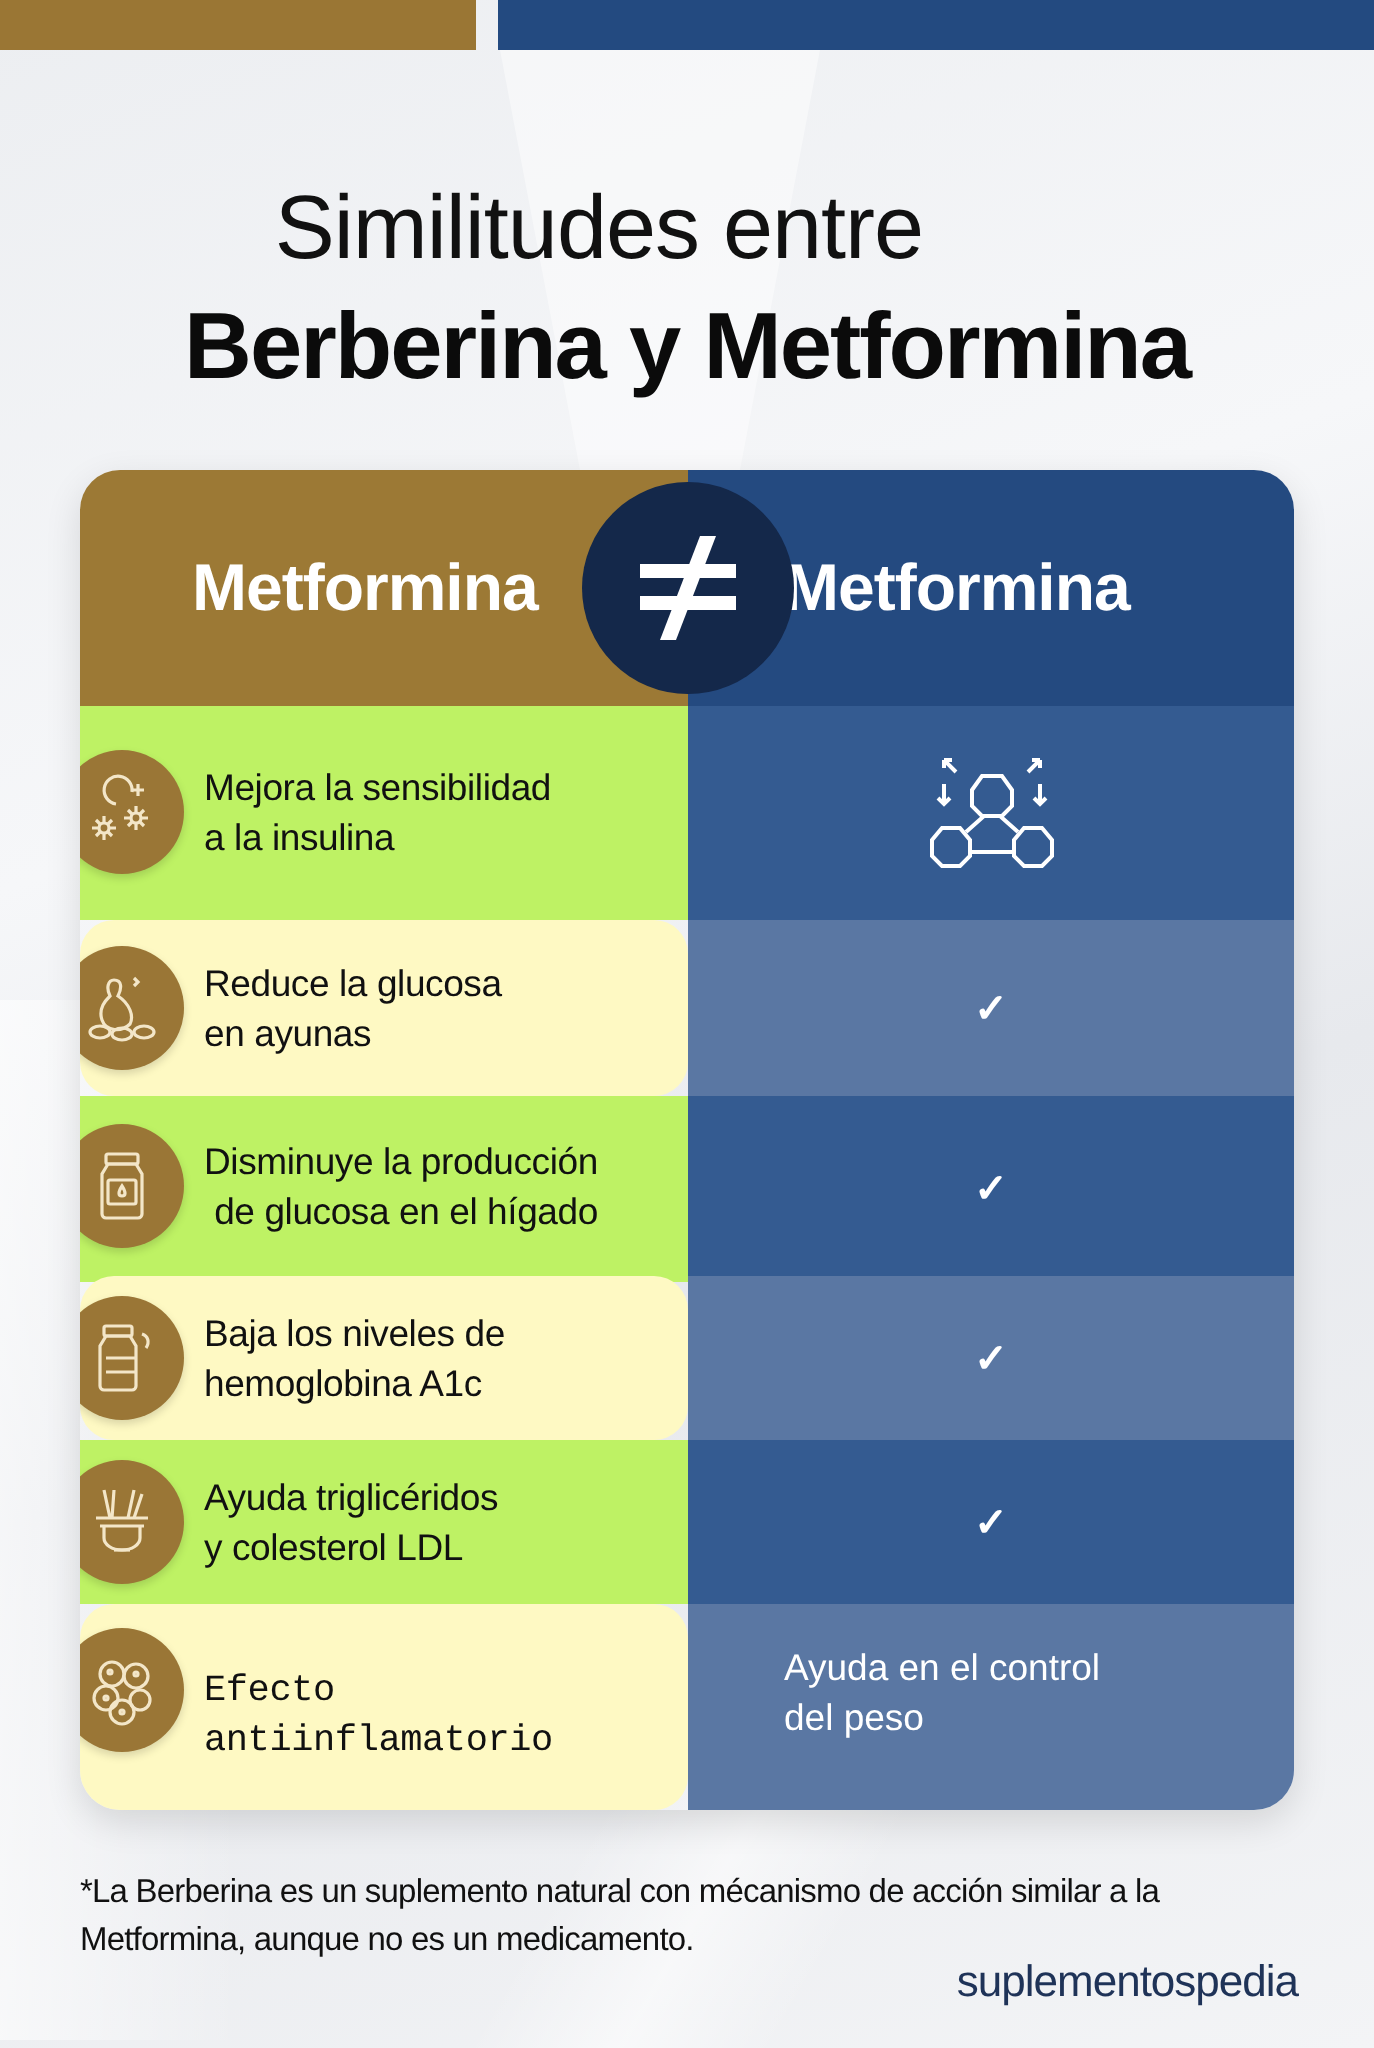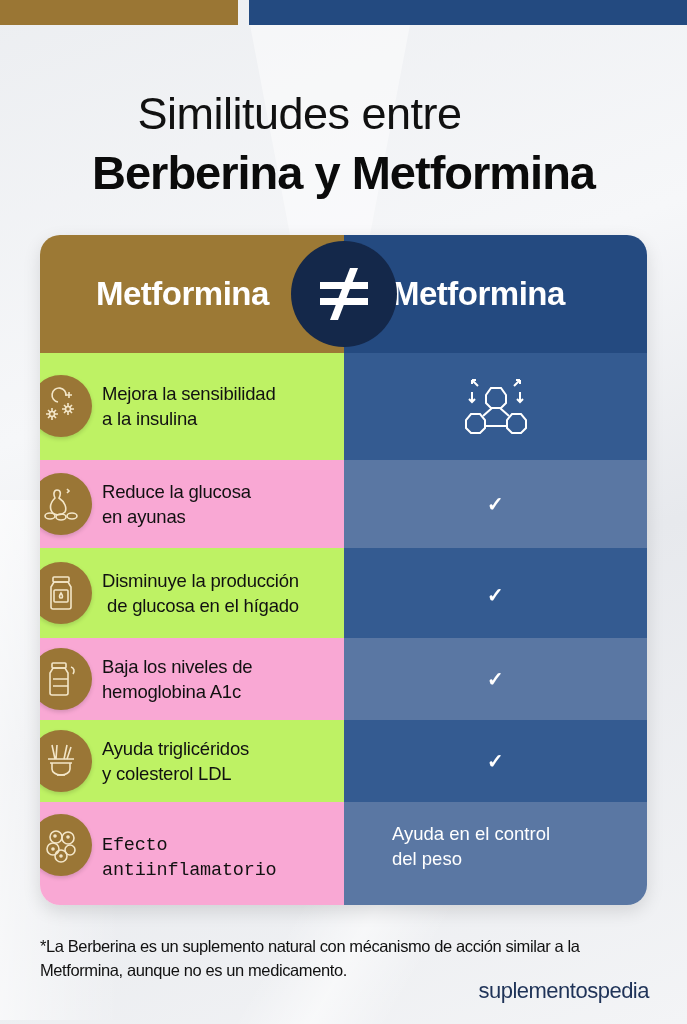--- a/index.html
+++ b/index.html
@@ -35,21 +35,21 @@
   .hdr-text.left { left: 56px; }
   .hdr-text.right { left: 352px; }
   .neq-circle { position: absolute; left: 251px; top: 6px; width: 106px; height: 106px;
     border-radius: 50%; background: #14284a; display: flex; align-items: center; justify-content: center; }
 
   .row { position: absolute; left: 0; width: 607px; }
   .row .l { position: absolute; left: 0; top: 0; width: 304px; height: 100%; }
   .row .r { position: absolute; left: 304px; top: 0; width: 303px; height: 100%;
     display: flex; align-items: center; justify-content: center; }
   .row.dark .l { background: #bef264; }
-  .row.light .l { background: #f9a8d4; }
+  .row.light .l { background: #fef9c3; border-radius: 17px; }
   .row.dark .r { background: #345b91; }
   .row.light .r { background: #5a77a3; }
 
   .icon-circle { position: absolute; left: -10px; width: 62px; height: 62px; border-radius: 50%;
     background: #9a7636; display: flex; align-items: center; justify-content: center;
     box-shadow: 0 2px 4px rgba(0,0,0,0.15); }
   .row-label { position: absolute; left: 62px; font-size: 18.5px; color: #111; line-height: 25px; letter-spacing: -0.2px; }
   .check { color: #fff; font-size: 20px; font-weight: bold; }
   .right-text { position: absolute; left: 48px; color: #fff; font-size: 18.5px; line-height: 25px; }
 

